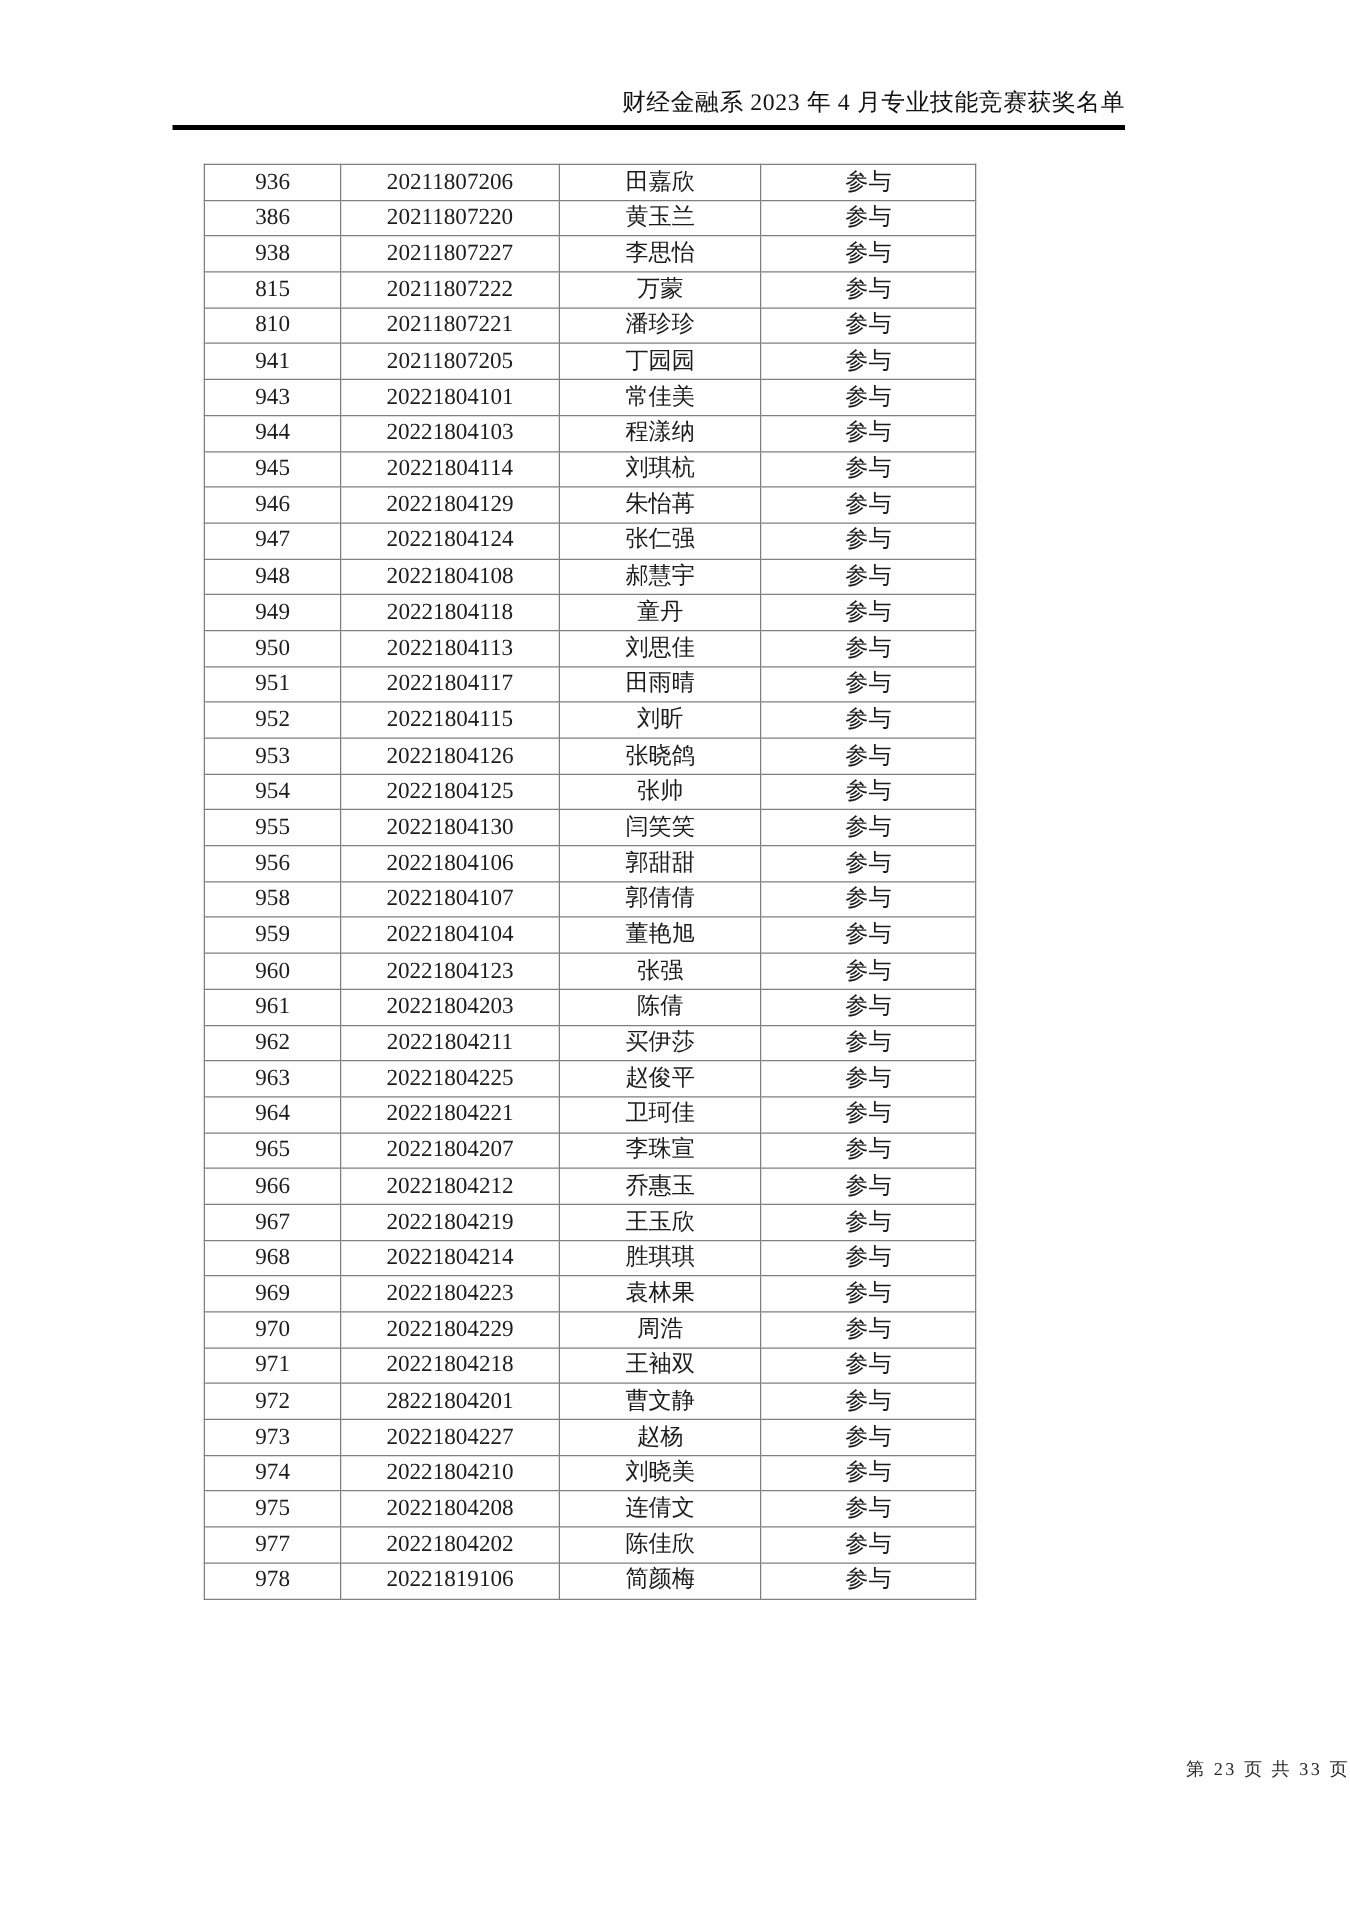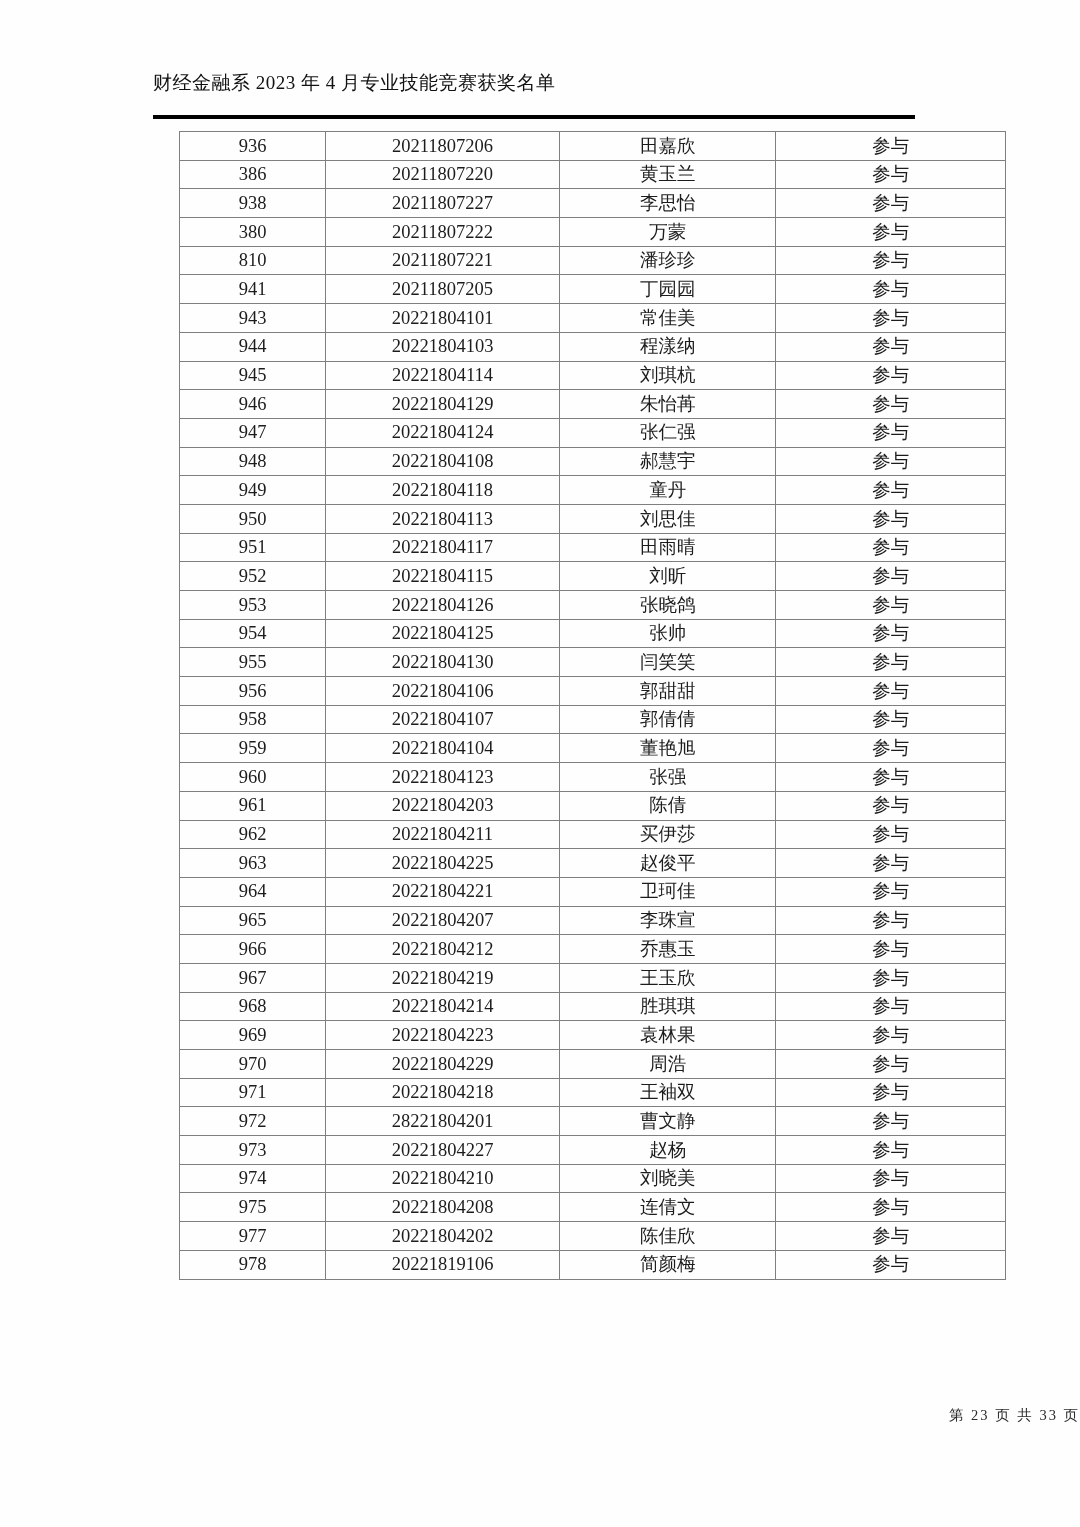--- a/index.html
+++ b/index.html
@@ -12,38 +12,38 @@
     width: 1080px;
     height: 1527px;
     background: #fefefe;
     font-family: "Liberation Serif", "DejaVu Serif", serif;
     color: #1c1c1c;
     overflow: hidden;
   }
   .doc-header {
     position: absolute;
     top: 72px;
-    left: 153px;
+    left: 138px;
     width: 762px;
-    text-align: left;
+    text-align: right;
     border-bottom: 4px solid #000000;
-    padding-bottom: 21px;
+    padding-bottom: 6px;
   }
   .doc-title {
     font-size: 19px;
     line-height: 22px;
     color: #111111;
     letter-spacing: 0.5px;
     white-space: nowrap;
   }
   .results-table {
     position: absolute;
     top: 131px;
-    left: 179px;
-    width: 827px;
+    left: 163px;
+    width: 618px;
     border-collapse: collapse;
     table-layout: fixed;
   }
   .results-table td {
     border: 1.5px solid #7f7f7f;
     height: 27.7px;
     box-sizing: content-box;
     padding: 0;
     text-align: center;
     vertical-align: middle;
@@ -97,21 +97,21 @@
           <td>黄玉兰</td>
           <td>参与</td>
         </tr>
         <tr>
           <td>938</td>
           <td>20211807227</td>
           <td>李思怡</td>
           <td>参与</td>
         </tr>
         <tr>
-          <td>380</td>
+          <td>815</td>
           <td>20211807222</td>
           <td>万蒙</td>
           <td>参与</td>
         </tr>
         <tr>
           <td>810</td>
           <td>20211807221</td>
           <td>潘珍珍</td>
           <td>参与</td>
         </tr>

